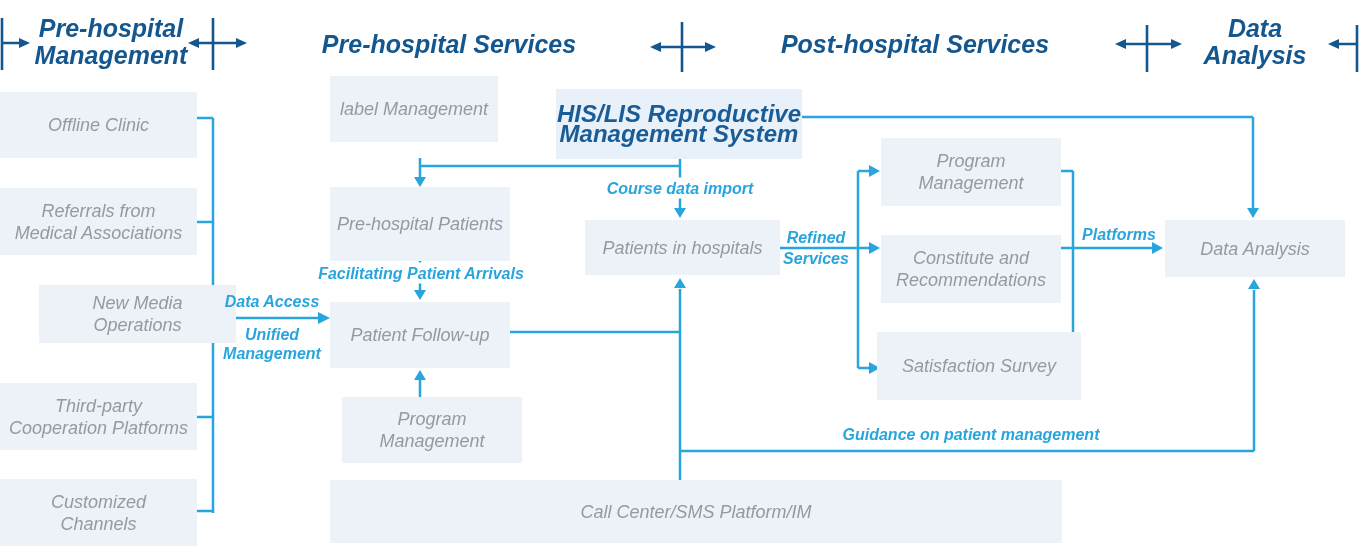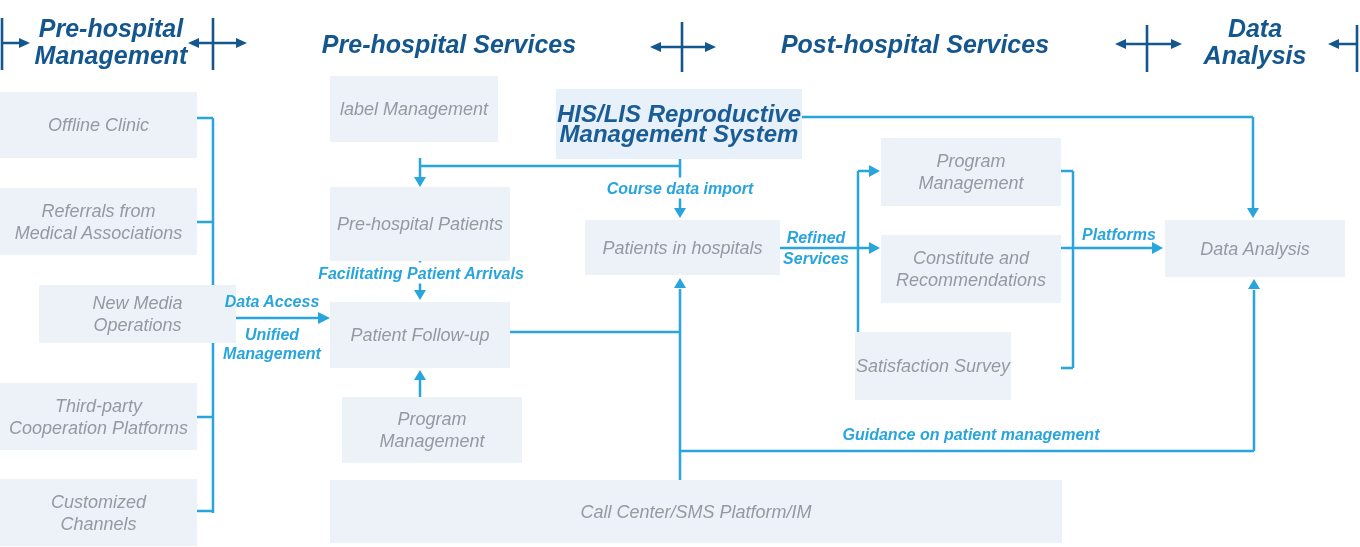--- a/index.html
+++ b/index.html
@@ -125,21 +125,21 @@
 Management</div>
 
   <div class="box accent" style="left:556px;top:89px;width:246px;height:70px;">HIS/LIS Reproductive
 Management System</div>
   <div class="box" style="left:585px;top:220px;width:195px;height:55px;">Patients in hospitals</div>
 
   <div class="box" style="left:881px;top:138px;width:180px;height:68px;">Program
 Management</div>
   <div class="box" style="left:881px;top:235px;width:180px;height:68px;">Constitute and
 Recommendations</div>
-  <div class="box" style="left:855px;top:332px;width:156px;height:68px;">Satisfaction Survey</div>
+  <div class="box" style="left:877px;top:332px;width:204px;height:68px;">Satisfaction Survey</div>
   <div class="box" style="left:1165px;top:220px;width:180px;height:57px;">Data Analysis</div>
 
   <div class="box" style="left:330px;top:480px;width:732px;height:63px;">Call Center/SMS Platform/IM</div>
 
   <div class="edge-label" style="left:272px;top:301px;white-space:nowrap;text-align:right;">Data Access</div>
   <div class="edge-label" style="left:272px;top:344px;">Unified
 Management</div>
   <div class="edge-label bg" style="left:421px;top:273px;white-space:nowrap;">Facilitating Patient Arrivals</div>
   <div class="edge-label bg" style="left:680px;top:188px;white-space:nowrap;">Course data import</div>
   <div class="edge-label" style="left:816px;top:248px;line-height:21px;">Refined

